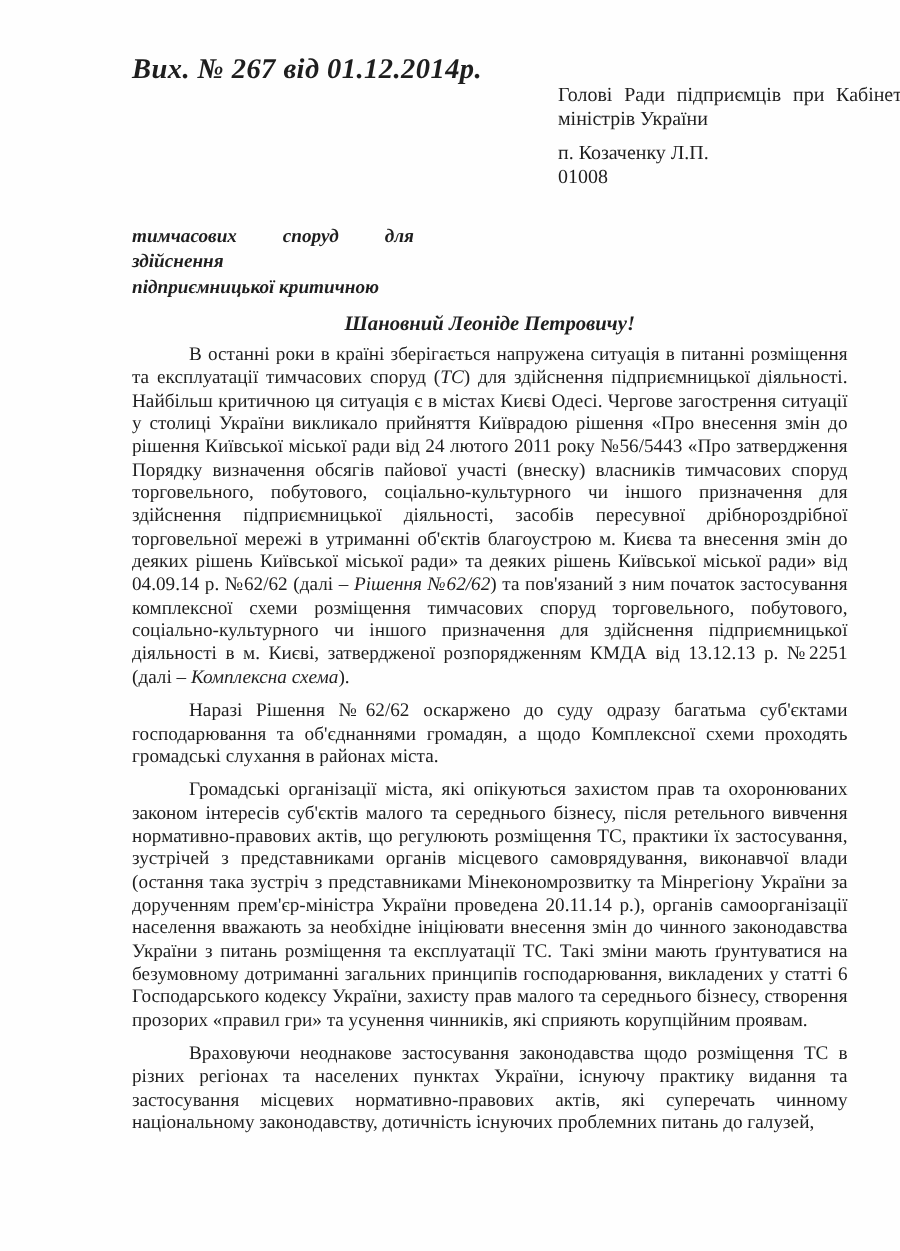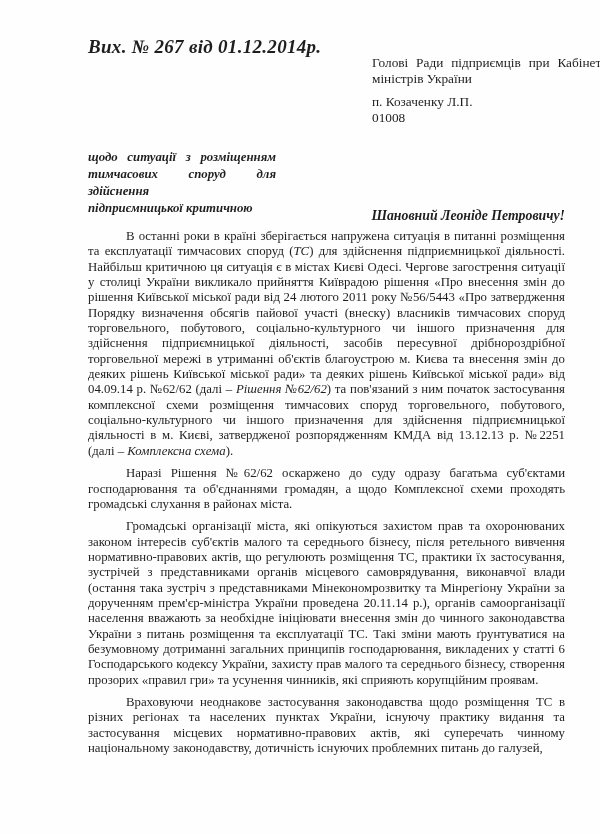--- a/index.html
+++ b/index.html
@@ -27,21 +27,21 @@
   }
   .r-gap { margin-top: 8px; }
   .just { text-align: justify; text-align-last: justify; }
   .subject {
     position: absolute; left: 88px; top: 149px; width: 188px;
     font-size: 12.8px; font-weight: bold; font-style: italic;
     line-height: 17px;
   }
   .greeting {
     position: absolute; left: 88px; top: 208px; width: 477px;
-    text-align: right;
+    text-align: center;
     font-size: 13.8px; font-weight: bold; font-style: italic;
   }
   .body-text {
     position: absolute; left: 88px; top: 229px; width: 477px;
     font-size: 12.8px; line-height: 15.35px;
     text-align: justify;
   }
   .body-text p { margin: 0 0 7px 0; text-indent: 38px; }
   .body-text i { font-style: italic; }
 </style>
@@ -53,21 +53,20 @@
   <div class="ref">Вих. № 267 від 01.12.2014р.</div>
 
   <div class="recipient">
     <div class="just">Голові Ради підприємців при Кабінеті</div>
     <div>міністрів України</div>
     <div class="r-gap">п. Козаченку Л.П.</div>
     <div>01008</div>
   </div>
 
   <div class="subject">
-    <div class="just">щодо ситуації з розміщенням</div>
     <div class="just">тимчасових споруд для здійснення</div>
     <div>підприємницької критичною</div>
   </div>
 
   <div class="greeting">Шановний Леоніде Петровичу!</div>
 
   <div class="body-text">
     <p><span>В останні роки в країні зберігається напружена ситуація в питанні розміщення та експлуатації тимчасових споруд (</span><i>ТС</i><span>) для здійснення підприємницької діяльності. Найбільш критичною ця ситуація є в містах Києві Одесі. Чергове загострення ситуації у столиці України викликало прийняття Київрадою рішення «Про внесення змін до рішення Київської міської ради від 24 лютого 2011 року №56/5443 «Про затвердження Порядку визначення обсягів пайової участі (внеску) власників тимчасових споруд торговельного, побутового, соціально-культурного чи іншого призначення для здійснення підприємницької діяльності, засобів пересувної дрібнороздрібної торговельної мережі в утриманні об'єктів благоустрою м. Києва та внесення змін до деяких рішень Київської міської ради» та деяких рішень Київської міської ради» від 04.09.14 р. №62/62 (далі – </span><i>Рішення №62/62</i><span>) та пов'язаний з ним початок застосування комплексної схеми розміщення тимчасових споруд торговельного, побутового, соціально-культурного чи іншого призначення для здійснення підприємницької діяльності в м. Києві, затвердженої розпорядженням КМДА від 13.12.13 р. №2251 (далі – </span><i>Комплексна схема</i><span>).</span></p>
     <p>Наразі Рішення №62/62 оскаржено до суду одразу багатьма суб'єктами господарювання та об'єднаннями громадян, а щодо Комплексної схеми проходять громадські слухання в районах міста.</p>
     <p>Громадські організації міста, які опікуються захистом прав та охоронюваних законом інтересів суб'єктів малого та середнього бізнесу, після ретельного вивчення нормативно-правових актів, що регулюють розміщення ТС, практики їх застосування, зустрічей з представниками органів місцевого самоврядування, виконавчої влади (остання така зустріч з представниками Мінекономрозвитку та Мінрегіону України за дорученням прем'єр-міністра України проведена 20.11.14 р.), органів самоорганізації населення вважають за необхідне ініціювати внесення змін до чинного законодавства України з питань розміщення та експлуатації ТС. Такі зміни мають ґрунтуватися на безумовному дотриманні загальних принципів господарювання, викладених у статті 6 Господарського кодексу України, захисту прав малого та середнього бізнесу, створення прозорих «правил гри» та усунення чинників, які сприяють корупційним проявам.</p>

